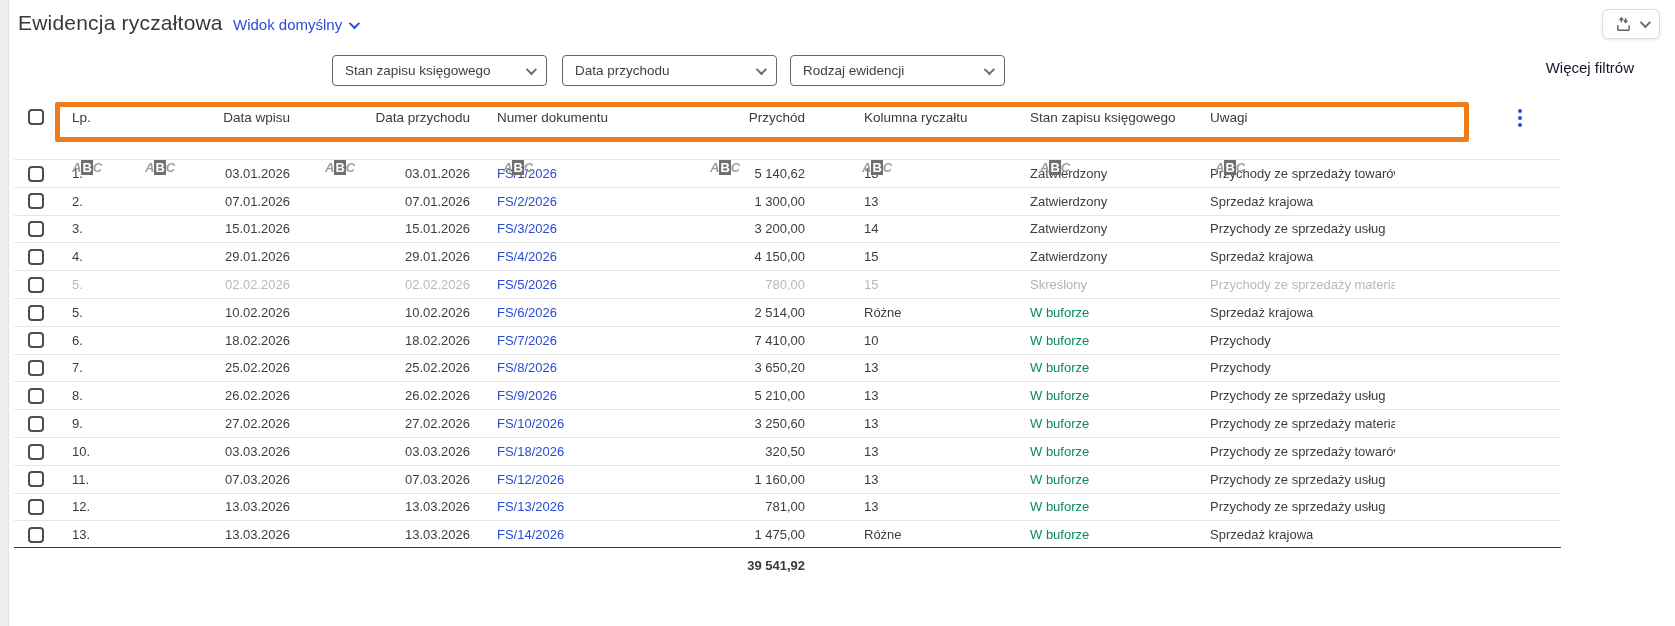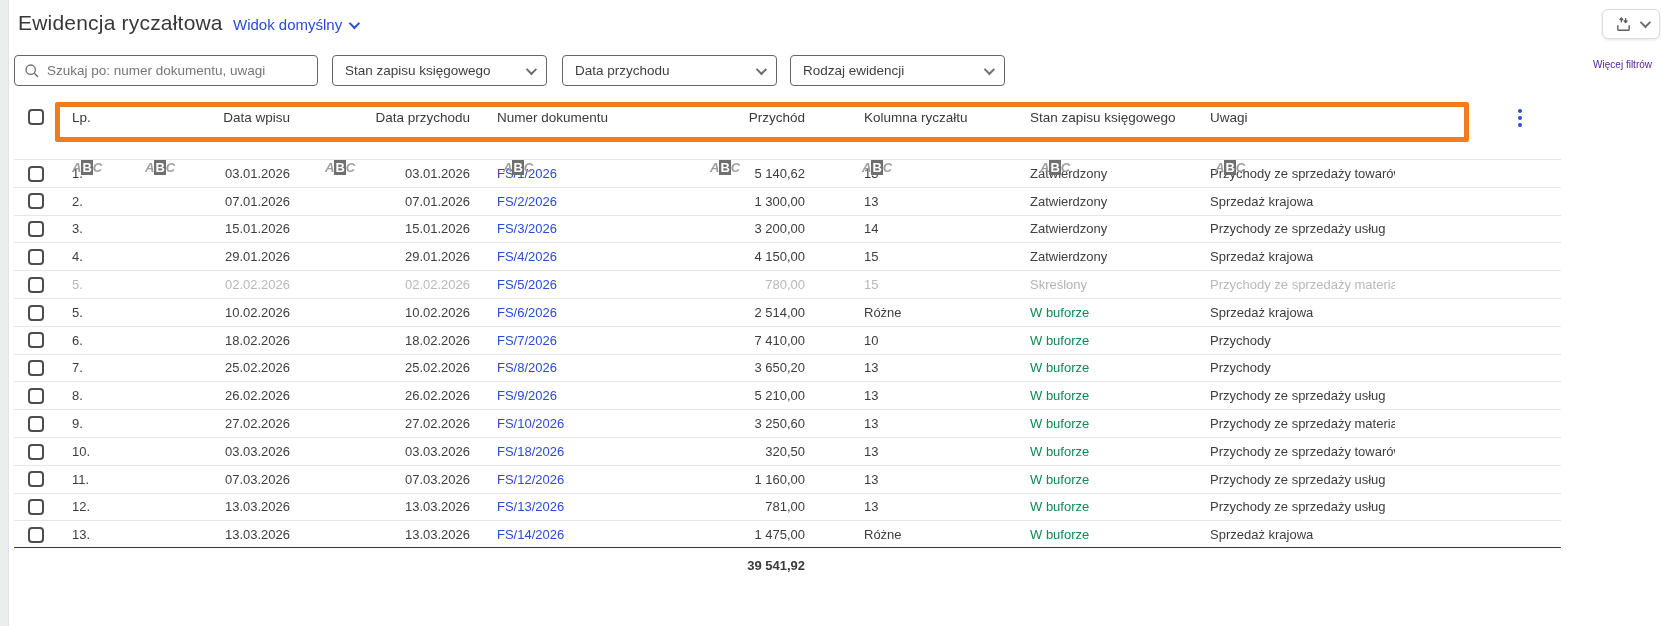--- a/index.html
+++ b/index.html
@@ -29,22 +29,22 @@
   .filterbar { position:relative; height:42px; }
   .search-box { position:absolute; left:5px; top:5px; width:304px; height:31px;
     border:1px solid #666; border-radius:4px; display:flex; align-items:center; padding:0 9px; gap:7px; }
   .search-box input { border:none; outline:none; flex:1; font-size:13.5px;
     font-family:"Liberation Sans", sans-serif; color:#3c3c3c; }
   .search-box input::placeholder { color:#767676; }
   .dd { position:absolute; top:5px; height:31px; width:215px; border:1px solid #666;
     border-radius:4px; display:flex; align-items:center; justify-content:space-between;
     padding:0 12px; font-size:13.5px; color:#3f3f3f; cursor:pointer; background:#fff; }
   .dd1 { left:323px; } .dd2 { left:553px; } .dd3 { left:781px; }
-  .more-filters { position:absolute; right:23px; top:9px; font-size:10px;
-    font-weight:500; color:#4c1d95; cursor:pointer; }
+  .more-filters { position:absolute; right:41px; top:9px; font-size:15px;
+    font-weight:500; color:#0f172a; cursor:pointer; }
 
   
   .grid { position:relative; margin-left:5px; width:1547px; }
   .row, .grid-head, .total-row { display:flex; align-items:center; }
   .grid-head { height:50px; font-size:13.5px; font-weight:500; color:#3a3a3a; }
   .orange-box { position:absolute; left:41px; top:10px; width:1414px; height:40px;
     border:5px solid #f07d1d; border-radius:2px; pointer-events:none; }
   .kebab { position:absolute; left:1496px; top:15px; width:20px; height:22px;
     display:flex; flex-direction:column; align-items:center; justify-content:center;
     gap:3px; cursor:pointer; }
@@ -98,27 +98,20 @@
         <path d="M9 9 9 3"></path>
           <path d="M6.5 5.5 9 3l2.5 2.5"></path>
         <path d="M15 3 15 9"></path>
           <path d="M12.5 6.5 15 9l2.5-2.5"></path>
       </svg>
       <span class="chev gray"></span>
     </div>
   </div>
 
   <div class="filterbar">
-    <div class="search-box">
-      <svg width="16" height="16" viewBox="0 0 24 24" fill="none" stroke="#6e6e6e" stroke-width="2">
-        <circle cx="10" cy="10" r="7"></circle>
-          <path d="M15.5 15.5 21 21"></path>
-      </svg>
-      <input value="" placeholder="Szukaj po: numer dokumentu, uwagi" style="">
-    </div>
     <div class="dd dd1">
       <span>Stan zapisu księgowego</span>
       <span class="chev gray"></span>
     </div>
     <div class="dd dd2">
       <span>Data przychodu</span>
       <span class="chev gray"></span>
     </div>
     <div class="dd dd3">
       <span>Rodzaj ewidencji</span>

